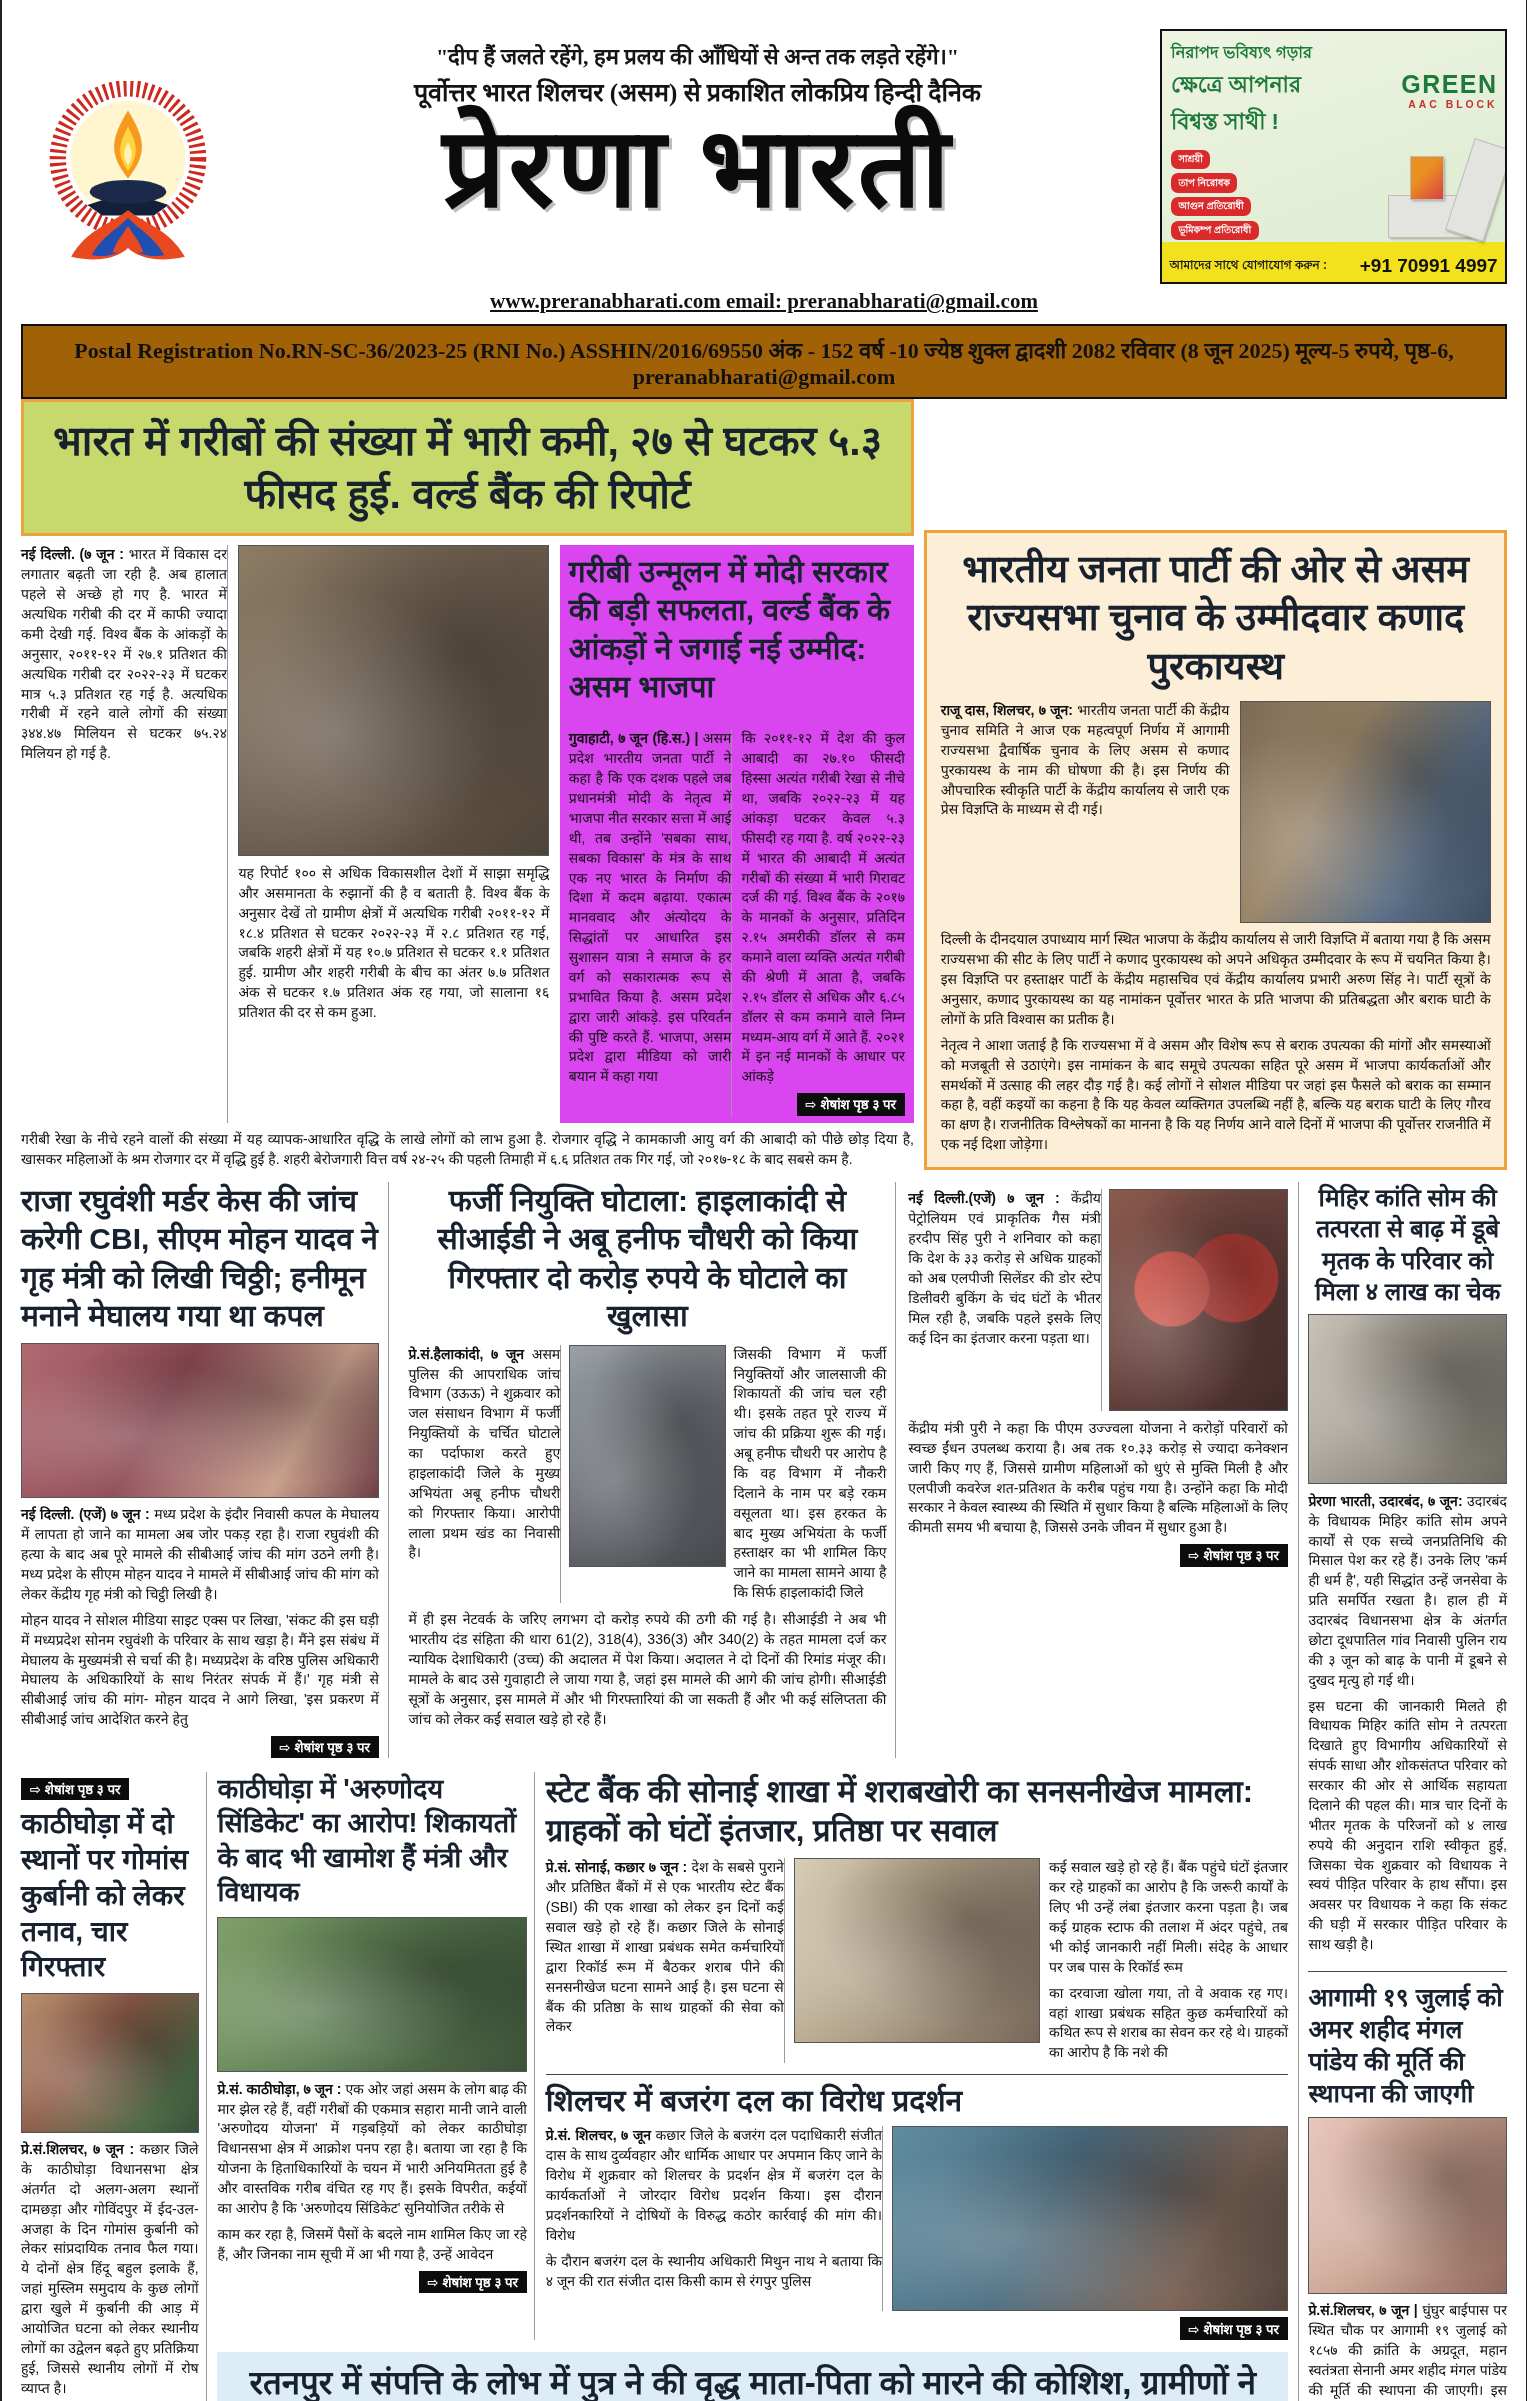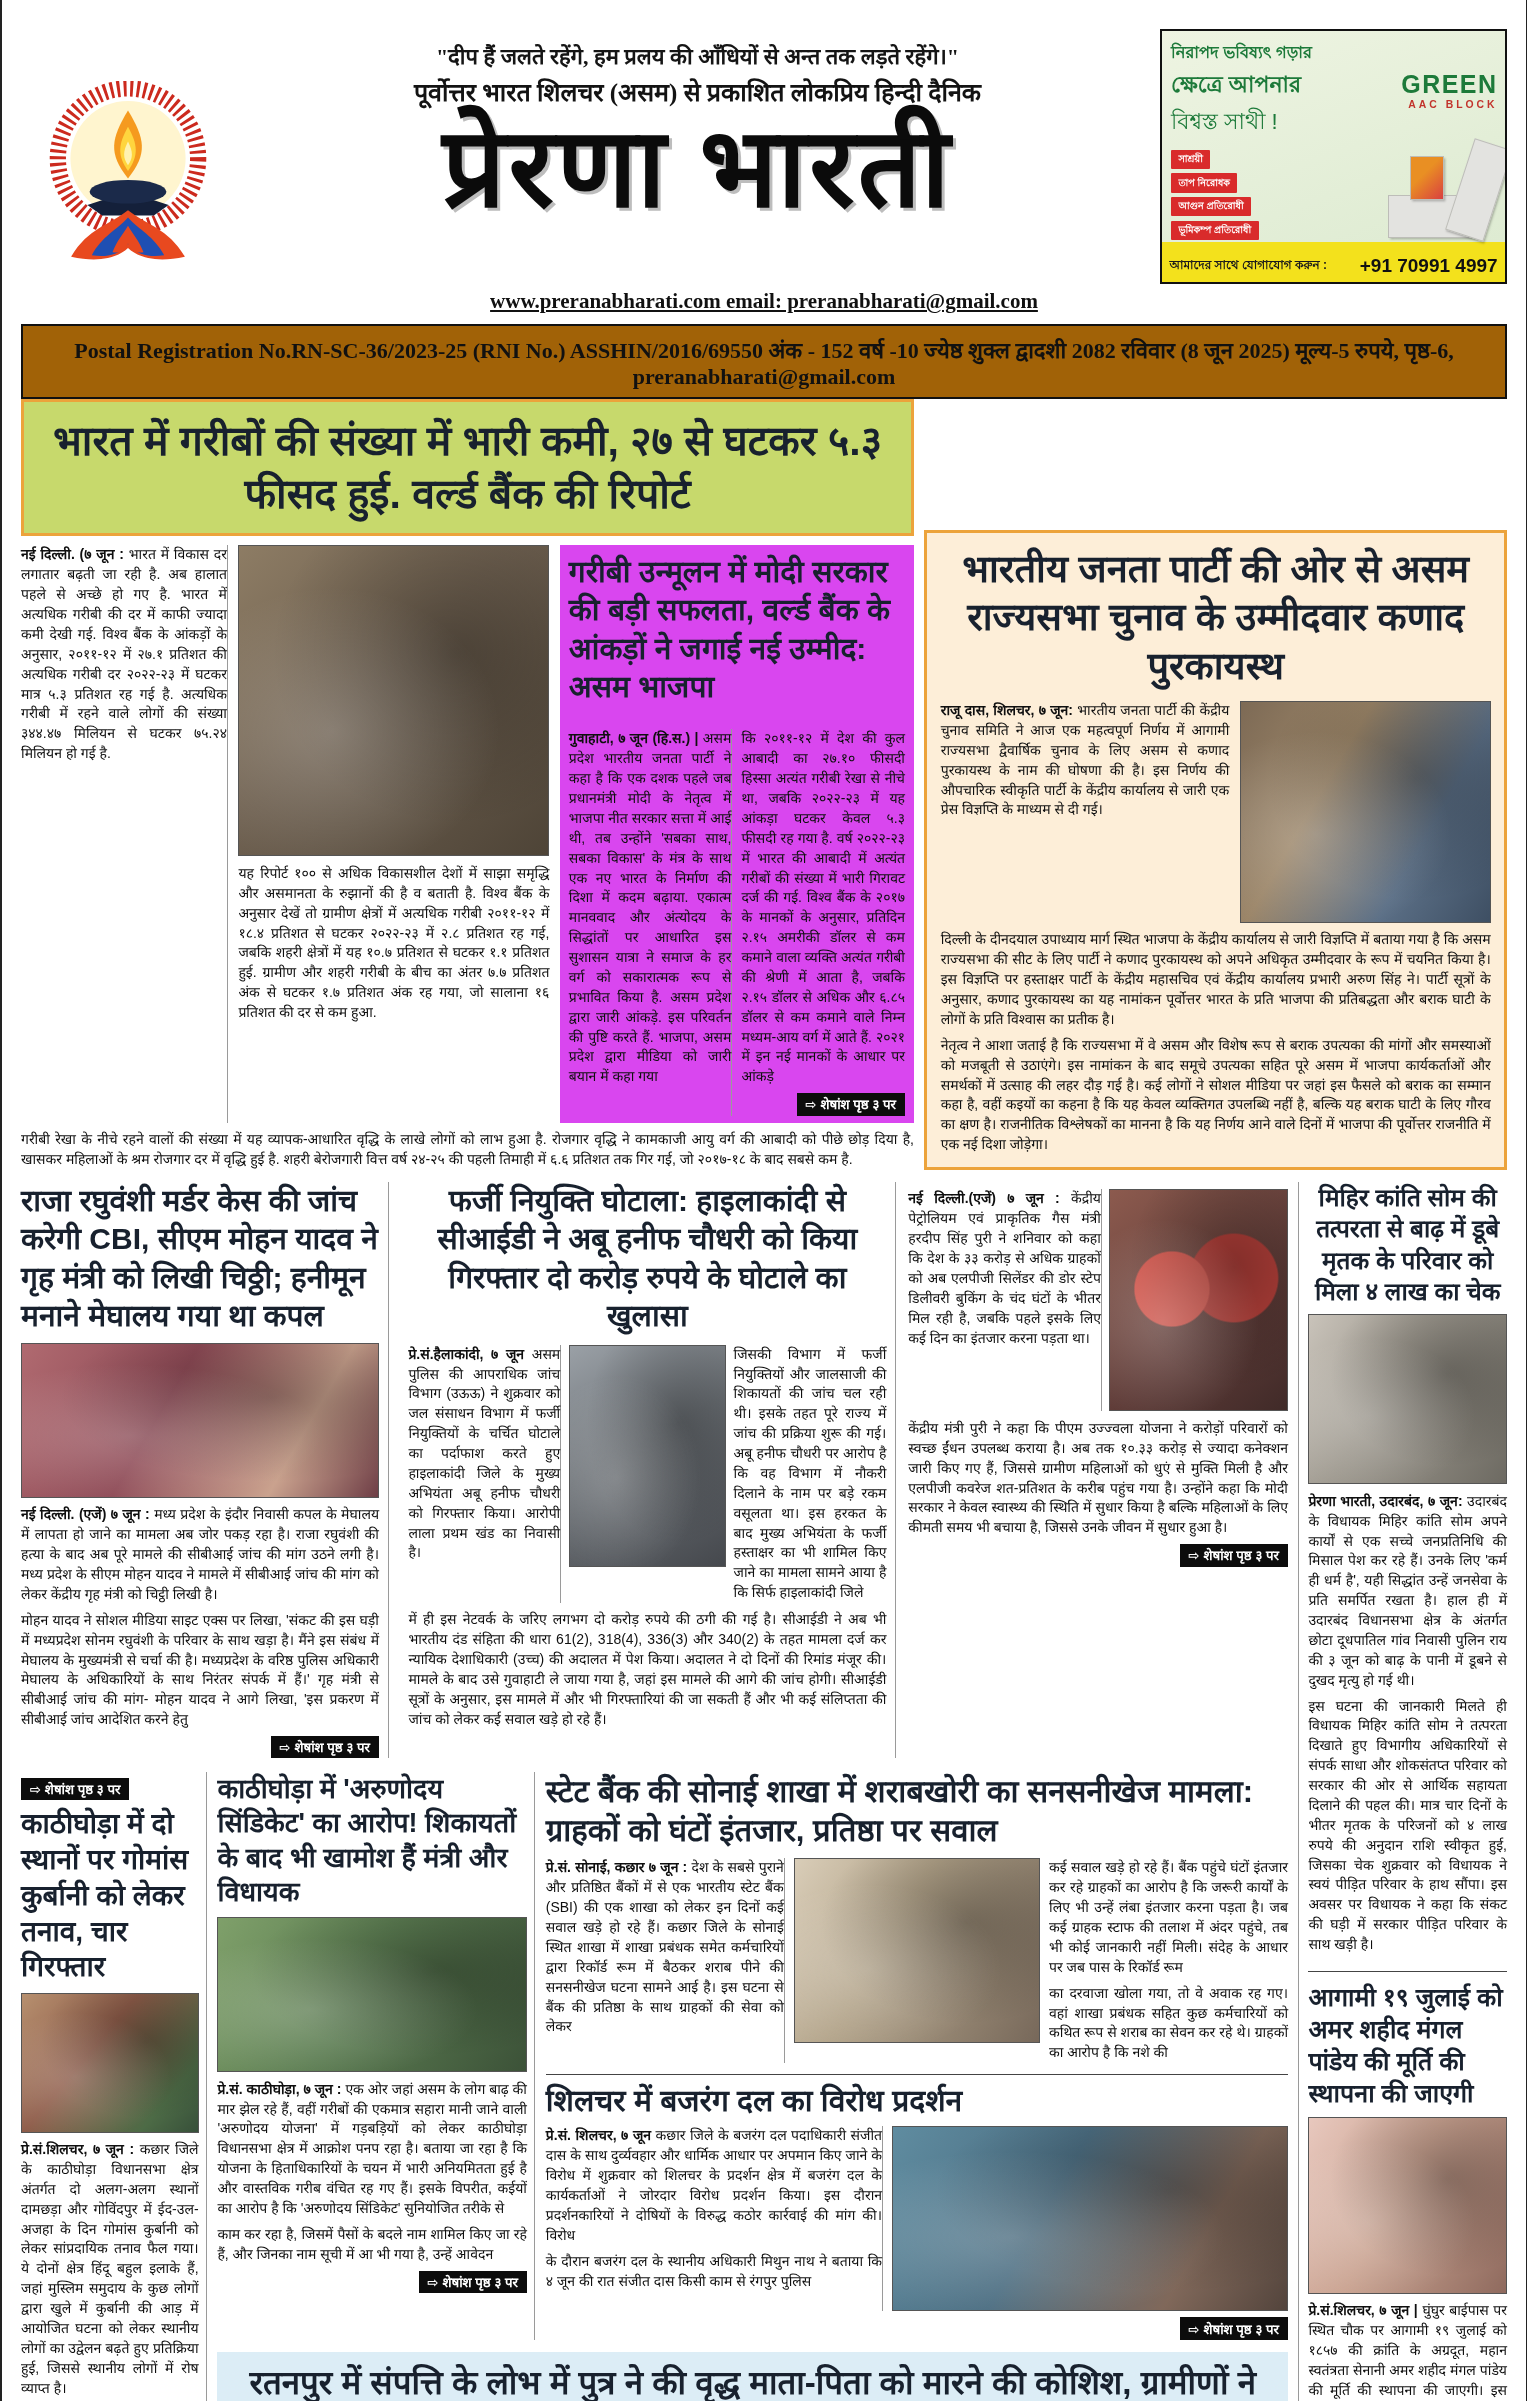--- a/index.html
+++ b/index.html
@@ -19,23 +19,23 @@
   .paper-title { font-size:111px; line-height:1.05; font-weight:900; color:#0b0b0b; letter-spacing:3px;
                  text-shadow:3px 3px 0 #bdbdbd; font-family:"Liberation Serif","DejaVu Serif",serif; }
   .website-line { text-align:center; font-size:21px; font-weight:bold; text-decoration:underline; padding:4.4px 0 7.4px 0;
                   font-family:"Liberation Serif","DejaVu Serif",serif; }
   
   .ad-box { width:347px; flex:0 0 347px; height:255px; border:2.2px solid #111; background:linear-gradient(160deg,#eef4e2 0%,#e3eed7 60%,#dcead0 100%); position:relative; overflow:hidden; display:flex; flex-direction:column; }
   .ad-top { flex:1 1 auto; display:flex; }
   .ad-left { width:58%; padding:9px 6px 0 9px; }
   .ad-line1 { color:#1d7a3a; font-weight:bold; font-size:16.3px; }
   .ad-line2 { color:#1d7a3a; font-weight:900; font-size:22px; }
-  .ad-line3 { color:#1d7a3a; font-weight:400; font-size:22px; padding-bottom:6px; }
+  .ad-line3 { color:#1d7a3a; font-weight:700; font-size:22px; padding-bottom:6px; }
   .ad-feature { display:inline-block; background:#d92b2b; color:#fff; font-size:9.6px; font-weight:bold;
-                padding:2.2px 7.4px; border-radius:1px; margin:2.2px 0; }
+                padding:2.2px 7.4px; border-radius:7px; margin:2.2px 0; }
   .ad-right { width:42%; position:relative;margin-top:33px; }
   .ad-brand { text-align:right; padding:6px 7.4px 0 0; }
   .ad-brand-name { color:#1d7a3a; font-weight:900; font-size:25px; letter-spacing:1.5px; }
   .ad-brand-sub { color:#c2332b; font-weight:bold; font-size:10.4px; letter-spacing:3px; }
   .ad-blocks { position:absolute; bottom:4.4px; right:6px; width:111px; height:111px; }
   .ad-block { position:absolute; background:#e3e3e0; border:0.7px solid #bdbdb8; box-shadow:1.5px 1.5px 2.2px rgba(0,0,0,.25); }
   .ad-block.b1 { width:89px; height:43px; left:0; bottom:0; }
   .ad-block.b2 { width:40px; height:96px; right:0; bottom:0; transform:rotate(18deg); }
   .ad-block.b3 { width:34px; height:44px; left:22px; bottom:38px; background:linear-gradient(135deg,#e98f23 40%,#d94040 100%); }
   .ad-bottom { flex:0 0 47px; background:#f3e11c; display:flex; align-items:center; justify-content:space-between; padding:0 7.4px; }

